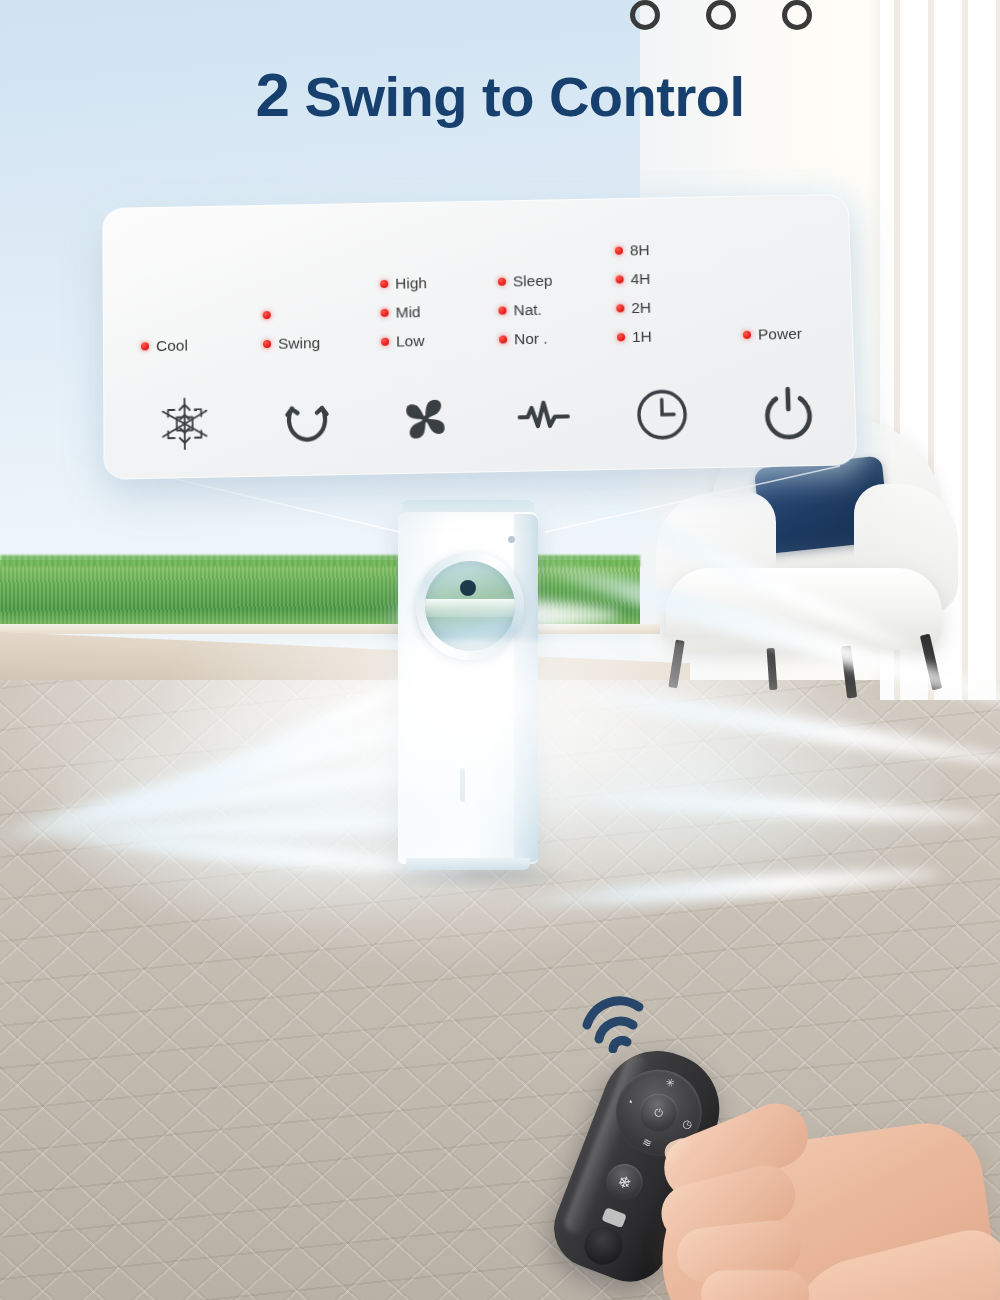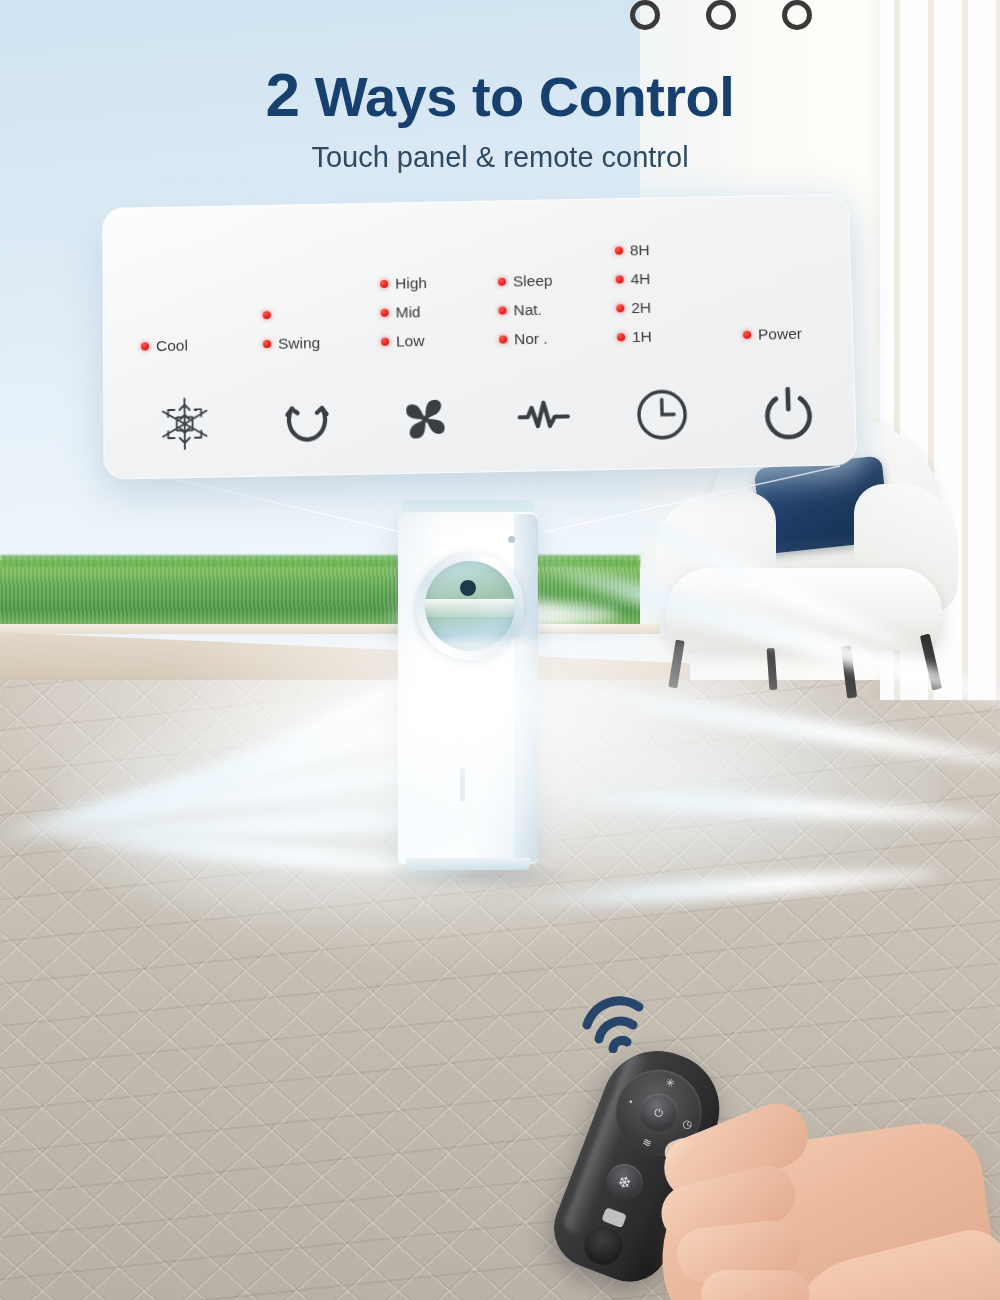--- a/index.html
+++ b/index.html
@@ -410,23 +410,22 @@
   <div class="mist"></div>
 
   <svg class="callout" viewBox="0 0 1000 90">
     <line x1="120" y1="6" x2="400" y2="72" stroke="rgba(255,255,255,.85)" stroke-width="1.6"></line>
     <line x1="840" y1="6" x2="545" y2="72" stroke="rgba(255,255,255,.85)" stroke-width="1.6"></line>
   </svg>
 
   <div class="headings">
     <div class="title">
       <span class="num">2</span>
-      <span>Ways to Control</span>
+      <span>Swing to Control</span>
     </div>
-    <div class="subtitle">Touch panel &amp; remote control</div>
   </div>
 
   <div class="panel-wrap">
     <div class="panel-glow"></div>
     <div class="panel"></div>
     <div class="cols">
 
       <div class="col c1">
         <div class="leds">
           <div class="led-row">

